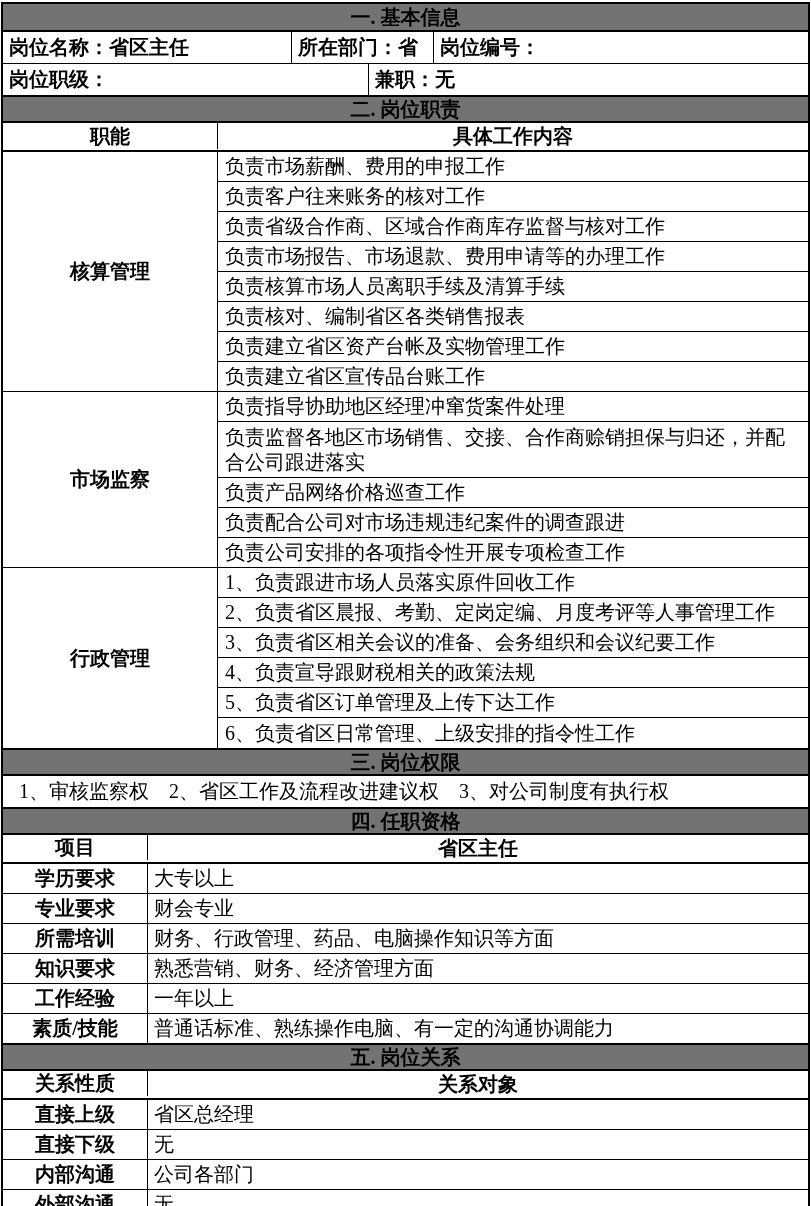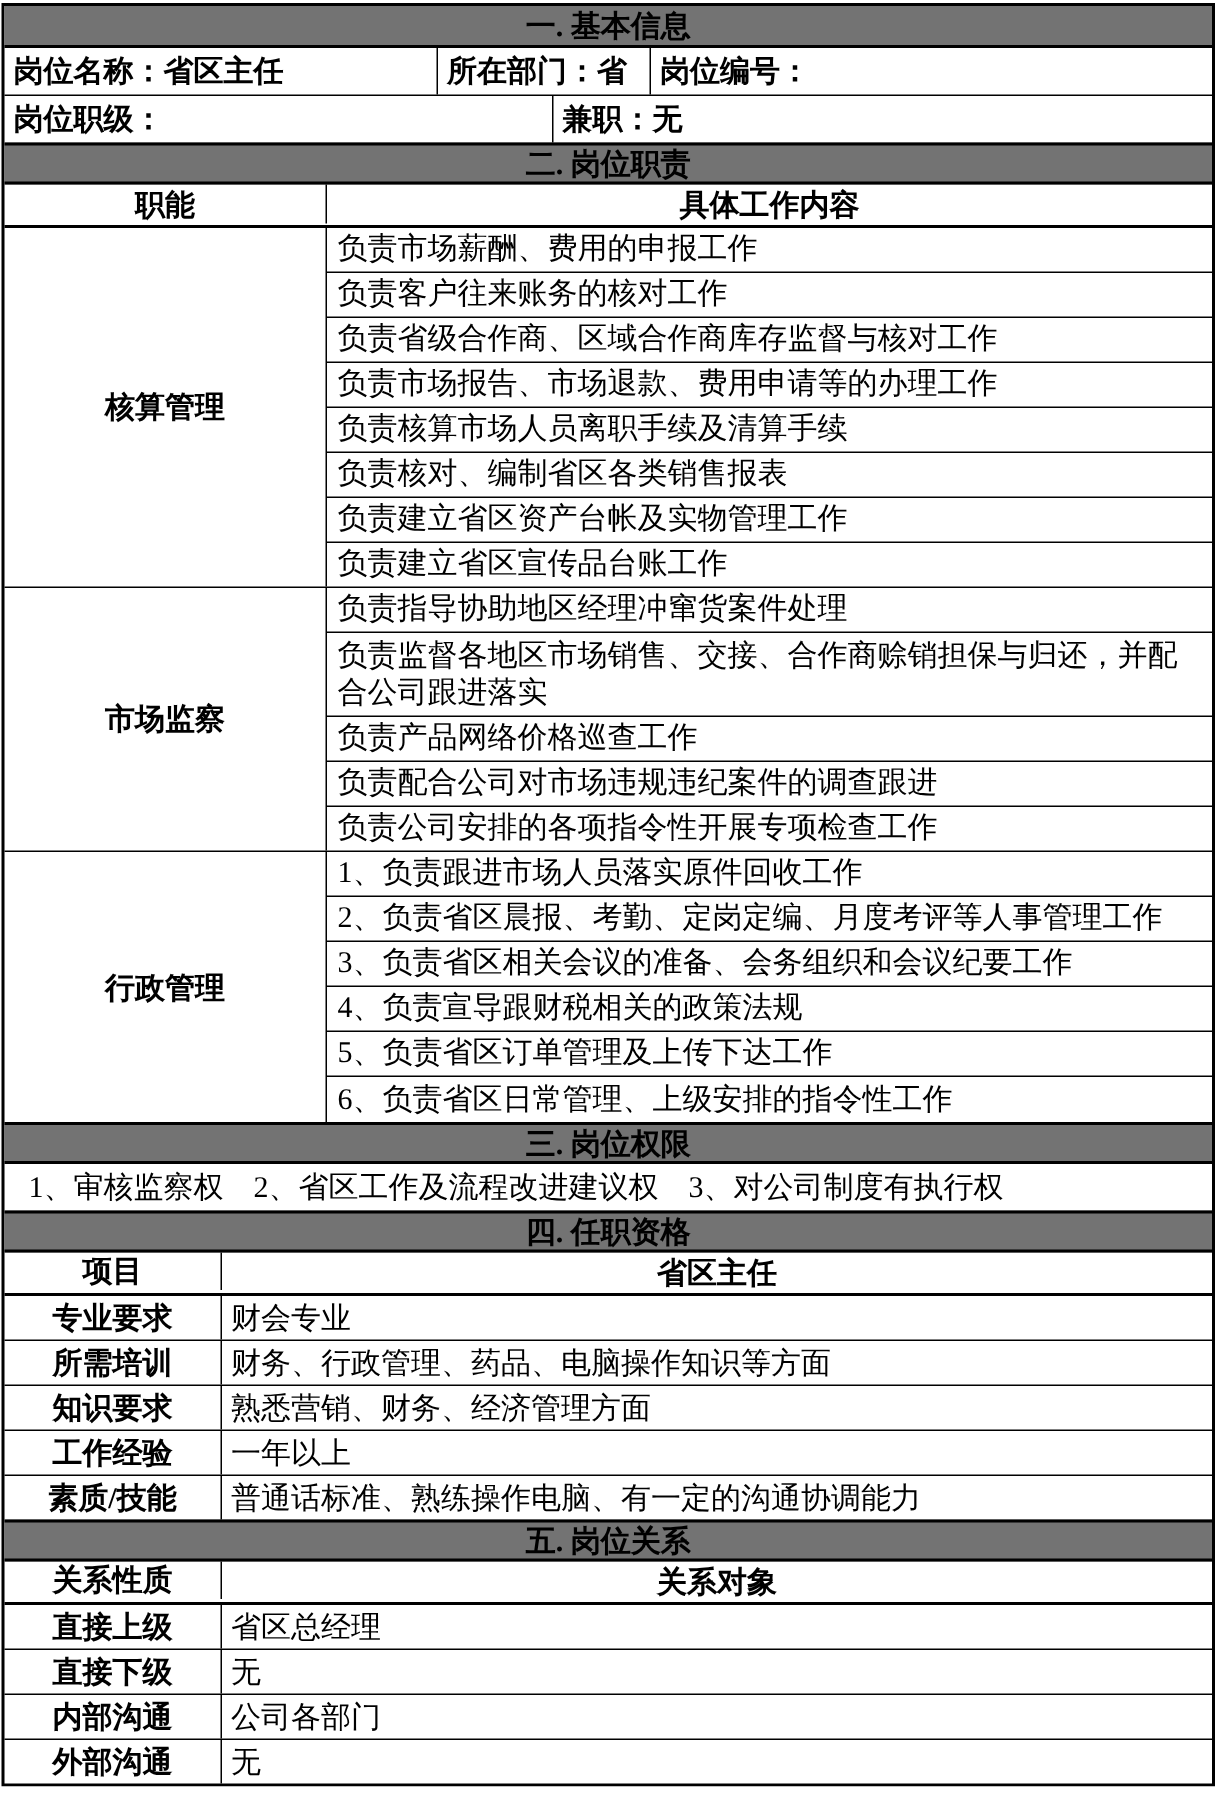--- a/index.html
+++ b/index.html
@@ -172,20 +172,24 @@
   <div class="authority-row">1、审核监察权　2、省区工作及流程改进建议权　3、对公司制度有执行权</div>
 
   <div class="band">四. 任职资格</div>
 
   <div class="kv-head">
     <div class="k">项目</div>
     <div class="v">省区主任</div>
   </div>
 
   <div class="kv-row">
+    <div class="kv-key">学历要求</div>
+    <div class="kv-val">大专以上</div>
+  </div>
+  <div class="kv-row">
     <div class="kv-key">专业要求</div>
     <div class="kv-val">财会专业</div>
   </div>
   <div class="kv-row">
     <div class="kv-key">所需培训</div>
     <div class="kv-val">财务、行政管理、药品、电脑操作知识等方面</div>
   </div>
   <div class="kv-row">
     <div class="kv-key">知识要求</div>
     <div class="kv-val">熟悉营销、财务、经济管理方面</div>

